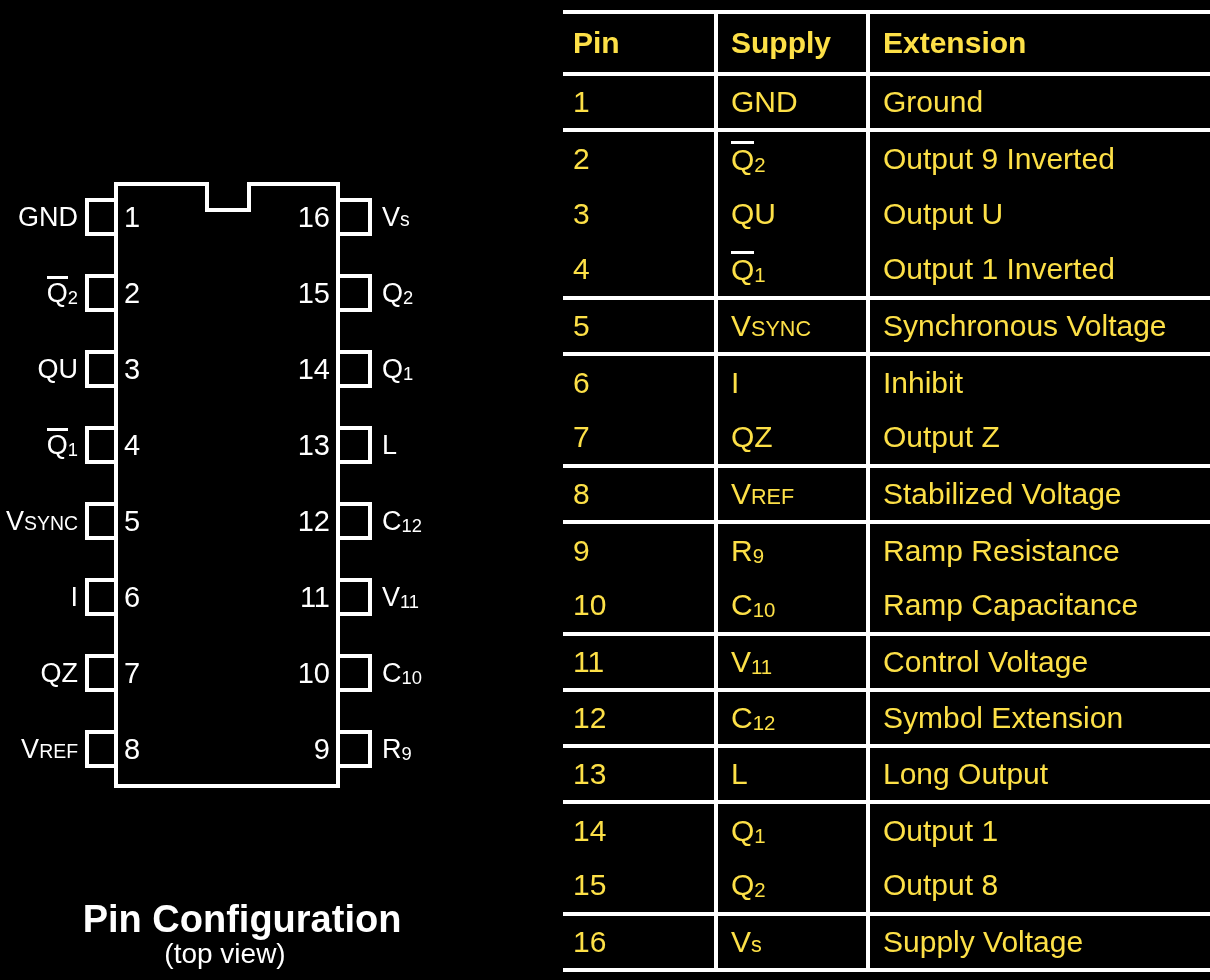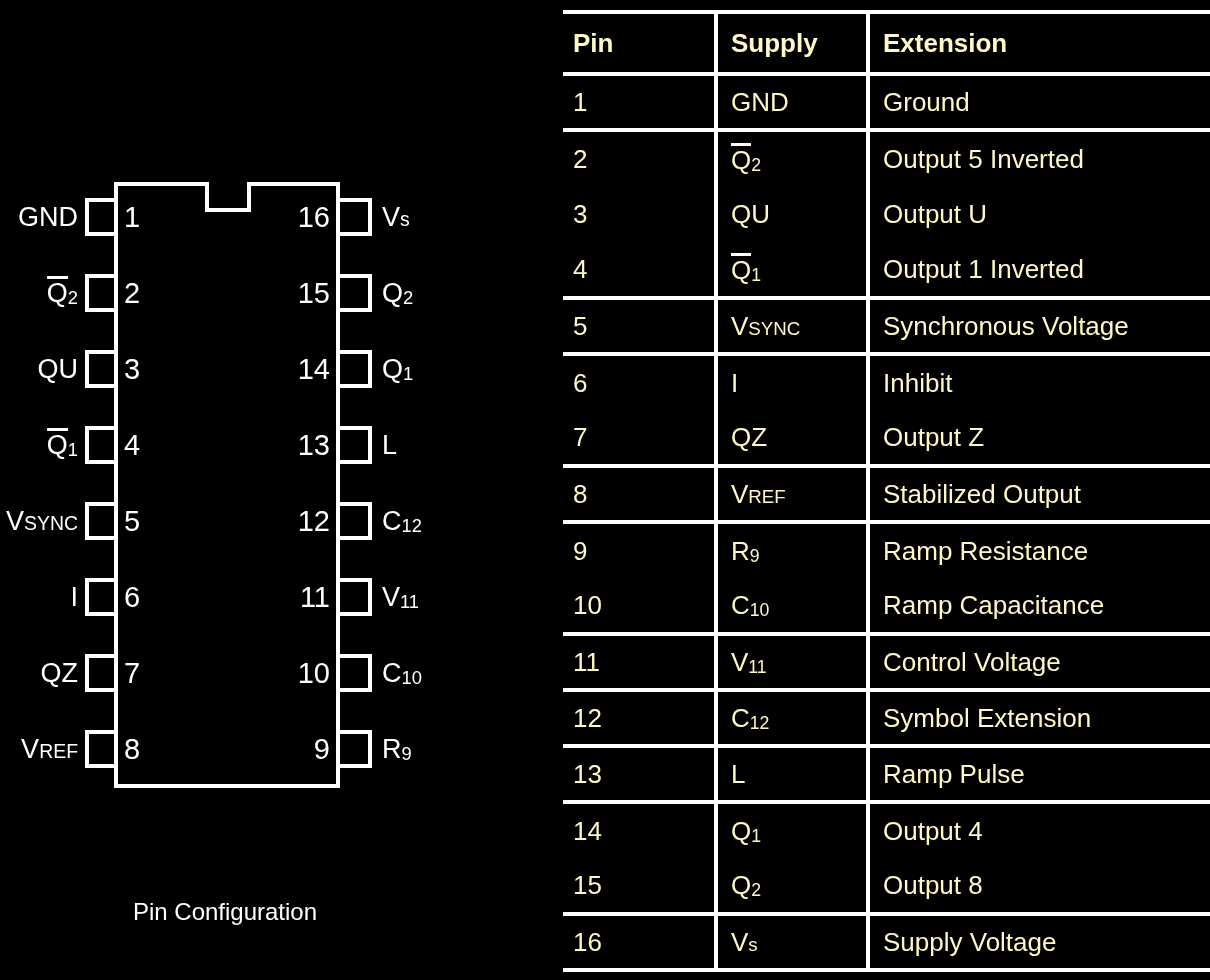--- a/index.html
+++ b/index.html
@@ -120,22 +120,23 @@
   
   .caption {
     position: absolute;
     left: 0;
     width: 450px;
     text-align: center;
     color: #ffffff;
   }
   #caption-title {
     top: 898px;
-    font-size: 24px;
-    font-weight: normal;
+    font-size: 38px;
+    font-weight: bold;
+    margin-left: 17px;
   }
   #caption-sub {
     top: 938px;
     font-size: 28px;
     font-weight: normal;
   }
 
   
   #pin-table {
     position: absolute;
@@ -147,25 +148,25 @@
   .tbl {
     border-collapse: collapse;
     width: 647px;
     table-layout: fixed;
   }
   .tbl col.c-pin  { width: 153px; }
   .tbl col.c-sym  { width: 152px; }
   .tbl col.c-fun  { width: 342px; }
 
   .tbl th, .tbl td {
-    color: #fef9c3;
+    color: #fde047;
     text-align: left;
     vertical-align: middle;
     padding: 0 0 0 13px;
-    font-size: 26px;
+    font-size: 30px;
     height: 56px;
     box-sizing: border-box;
     border-left: 4px solid #ffffff;
     white-space: nowrap;
   }
   .tbl th:first-child, .tbl td:first-child {
     border-left: none;
     padding-left: 10px;
   }
   .tbl th {
@@ -230,20 +231,21 @@
       <div class="pin-label right" style="top: 502px;">C<span class="sub">12</span></div>
       <div class="pin-num right" style="top: 578px;">11</div>
       <div class="pin-label right" style="top: 578px;">V<span class="sub">11</span></div>
       <div class="pin-num right" style="top: 654px;">10</div>
       <div class="pin-label right" style="top: 654px;">C<span class="sub">10</span></div>
       <div class="pin-num right" style="top: 730px;">9</div>
       <div class="pin-label right" style="top: 730px;">R<span class="sub">9</span></div>
     </div>
 
   <div class="caption" id="caption-title">Pin Configuration</div>
+  <div class="caption" id="caption-sub">(top view)</div>
 </div>
 
 <div id="pin-table">
   <table class="tbl">
     <colgroup>
       <col class="c-pin">
         <col class="c-sym">
         <col class="c-fun">
     </colgroup>
     <thead>
@@ -255,21 +257,21 @@
     </thead>
     <tbody id="table-body">
         <tr class="rule-top">
           <td>1</td>
           <td>GND</td>
           <td>Ground</td>
         </tr>
         <tr class="rule-top">
           <td>2</td>
           <td><span class="ovl">Q</span><span class="sub">2</span></td>
-          <td>Output 5 Inverted</td>
+          <td>Output 9 Inverted</td>
         </tr>
         <tr class="">
           <td>3</td>
           <td>QU</td>
           <td>Output U</td>
         </tr>
         <tr class="">
           <td>4</td>
           <td><span class="ovl">Q</span><span class="sub">1</span></td>
           <td>Output 1 Inverted</td>
@@ -285,21 +287,21 @@
           <td>Inhibit</td>
         </tr>
         <tr class="">
           <td>7</td>
           <td>QZ</td>
           <td>Output Z</td>
         </tr>
         <tr class="rule-top">
           <td>8</td>
           <td>V<span class="smallcap">REF</span></td>
-          <td>Stabilized Output</td>
+          <td>Stabilized Voltage</td>
         </tr>
         <tr class="rule-top">
           <td>9</td>
           <td>R<span class="sub">9</span></td>
           <td>Ramp Resistance</td>
         </tr>
         <tr class="">
           <td>10</td>
           <td>C<span class="sub">10</span></td>
           <td>Ramp Capacitance</td>
@@ -310,26 +312,26 @@
           <td>Control Voltage</td>
         </tr>
         <tr class="rule-top">
           <td>12</td>
           <td>C<span class="sub">12</span></td>
           <td>Symbol Extension</td>
         </tr>
         <tr class="rule-top">
           <td>13</td>
           <td>L</td>
-          <td>Ramp Pulse</td>
+          <td>Long Output</td>
         </tr>
         <tr class="rule-top">
           <td>14</td>
           <td>Q<span class="sub">1</span></td>
-          <td>Output 4</td>
+          <td>Output 1</td>
         </tr>
         <tr class="">
           <td>15</td>
           <td>Q<span class="sub">2</span></td>
           <td>Output 8</td>
         </tr>
         <tr class="rule-top last-row">
           <td>16</td>
           <td>V<span class="smallcap">s</span></td>
           <td>Supply Voltage</td>

